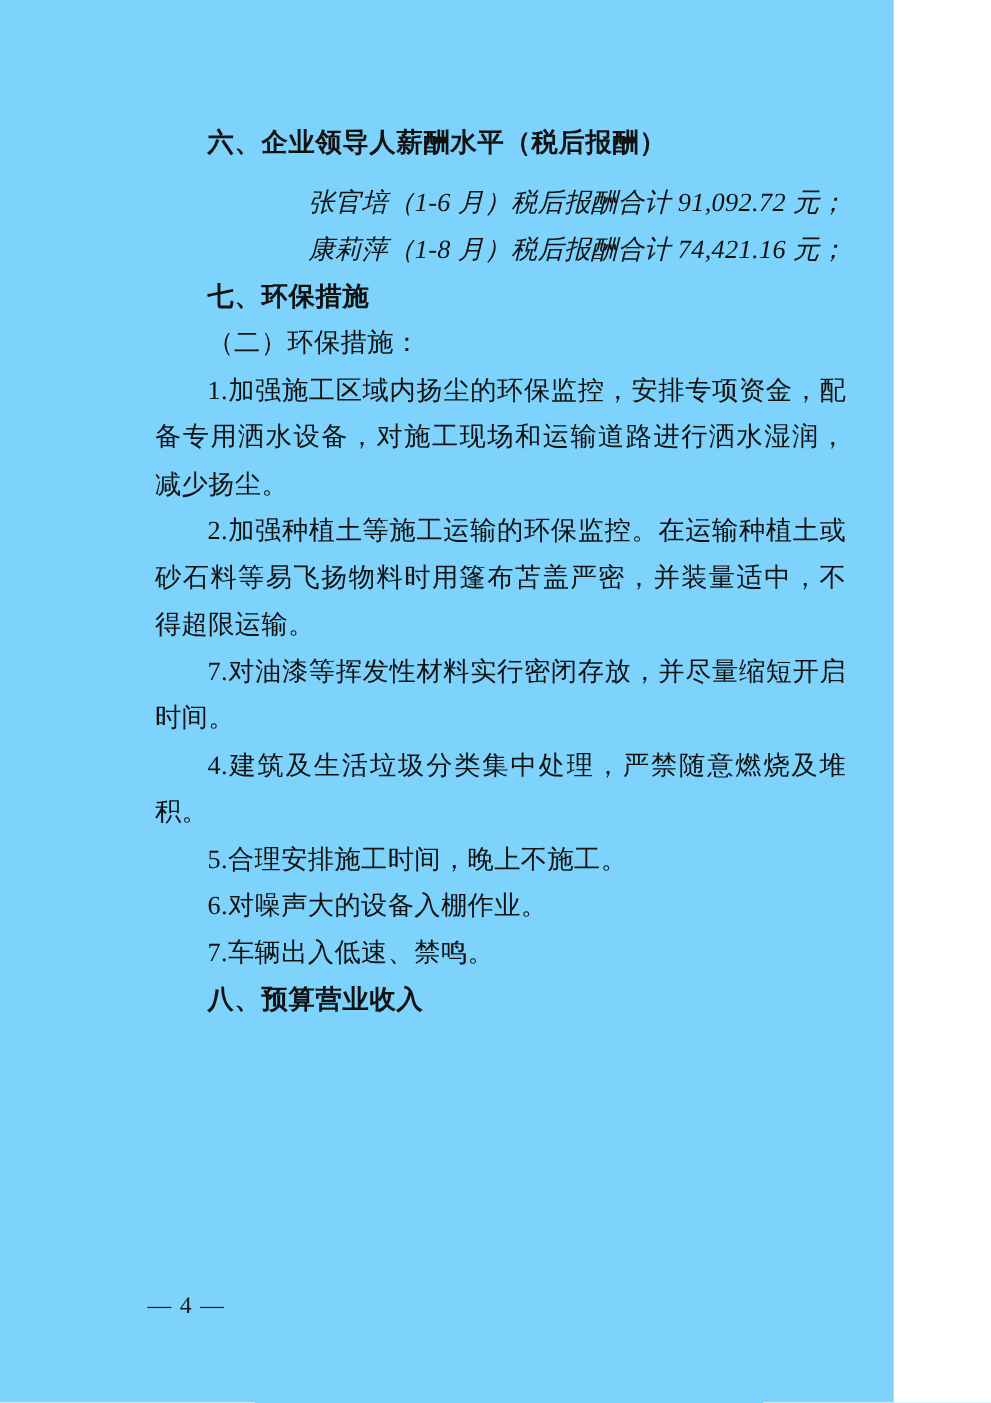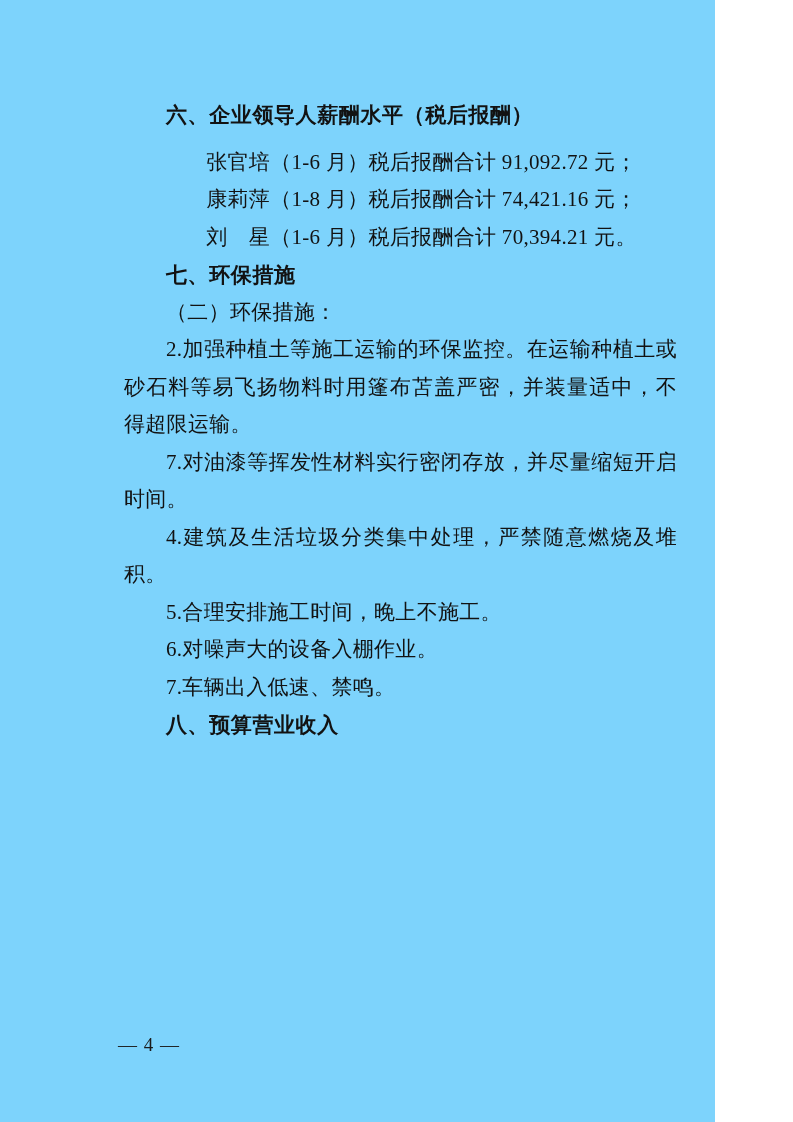--- a/index.html
+++ b/index.html
@@ -33,44 +33,45 @@
   .heading {
     font-family: "Liberation Sans", "DejaVu Sans", sans-serif;
     font-weight: 700;
     text-align: left;
     letter-spacing: 0.6px;
   }
   .after-heading-gap {
     margin-top: 10px;
   }
   .line {
-    text-align: center;
+    text-align: right;
+    font-style: italic;
   }
   .page-number {
     position: absolute;
     left: 118px;
     top: 1032px;
     font-family: "Liberation Serif", "DejaVu Serif", serif;
     font-size: 19px;
     line-height: 26px;
     color: #1a1a1a;
     letter-spacing: 1px;
   }
 </style>
 </head>
 <body>
 
 <div class="page">
   <div class="content">
     <div class="blk heading">六、企业领导人薪酬水平（税后报酬）</div>
     <div class="blk line after-heading-gap">张官培（1-6 月）税后报酬合计 91,092.72 元；</div>
     <div class="blk line">康莉萍（1-8 月）税后报酬合计 74,421.16 元；</div>
-    <div class="blk line">刘　星（1-6 月）税后报酬合计 70,394.21 元。</div>
     <div class="blk heading">七、环保措施</div>
     <div class="blk">（二）环保措施：</div>
+    <div class="blk">1.加强施工区域内扬尘的环保监控，安排专项资金，配备专用洒水设备，对施工现场和运输道路进行洒水湿润，减少扬尘。</div>
     <div class="blk">2.加强种植土等施工运输的环保监控。在运输种植土或砂石料等易飞扬物料时用篷布苫盖严密，并装量适中，不得超限运输。</div>
     <div class="blk">7.对油漆等挥发性材料实行密闭存放，并尽量缩短开启时间。</div>
     <div class="blk">4.建筑及生活垃圾分类集中处理，严禁随意燃烧及堆积。</div>
     <div class="blk">5.合理安排施工时间，晚上不施工。</div>
     <div class="blk">6.对噪声大的设备入棚作业。</div>
     <div class="blk">7.车辆出入低速、禁鸣。</div>
     <div class="blk heading">八、预算营业收入</div>
   </div>
   <div class="page-number">— 4 —</div>
 </div>

